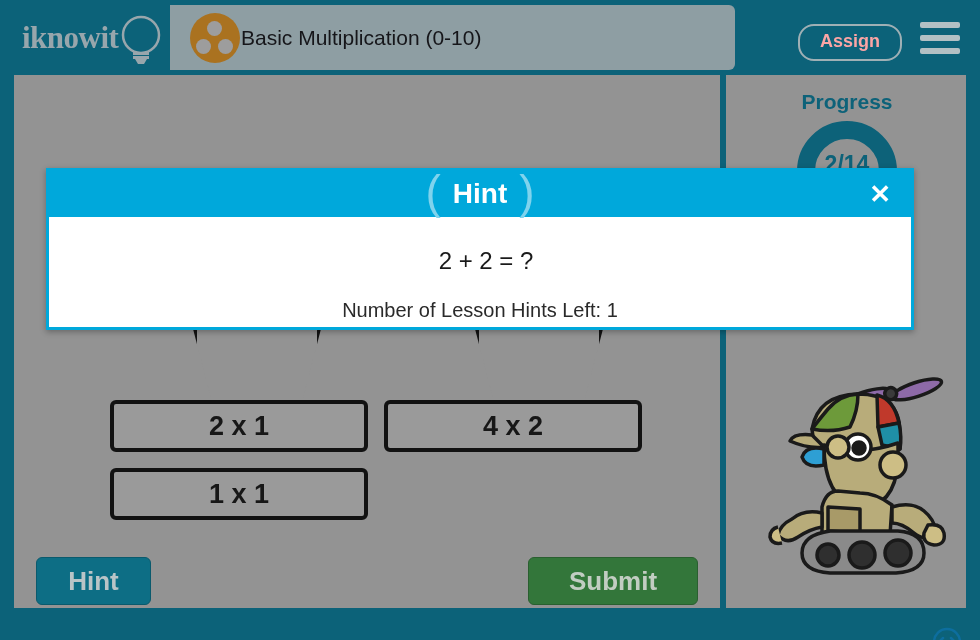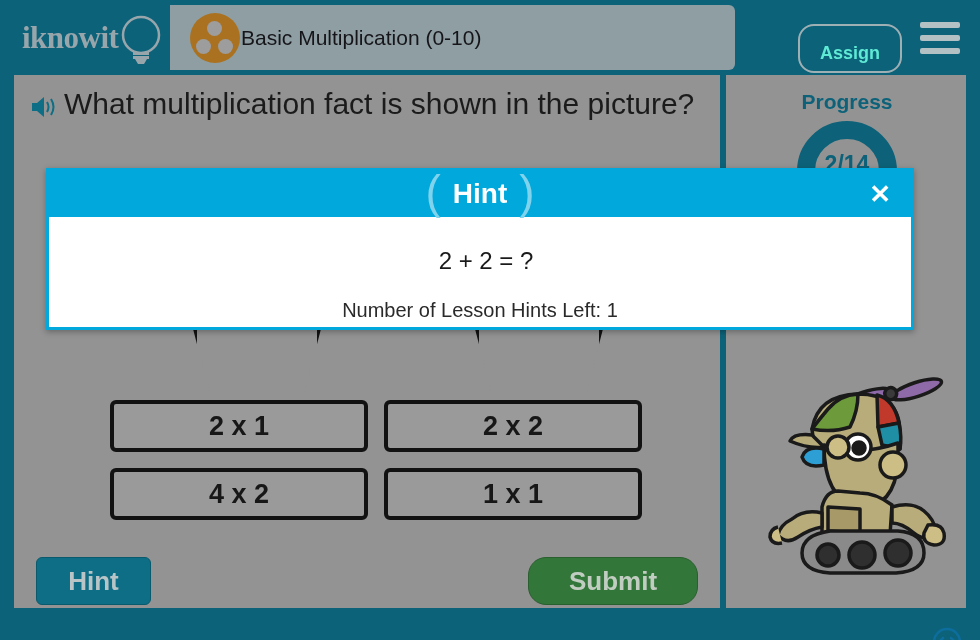--- a/index.html
+++ b/index.html
@@ -54,23 +54,23 @@
   }
   #subject-icon i.d1 { left: 17px; top: 8px; }
   #subject-icon i.d2 { left: 6px;  top: 26px; }
   #subject-icon i.d3 { left: 28px; top: 26px; }
   #subject-title {
     margin-left: 1px;
     font-size: 21px; color: #16161a;
   }
   #assign-btn {
     position: absolute; right: 78px; top: 24px;
-    padding: 17px 20px 7px;
+    padding: 5px 20px 7px;
     border: 2px solid #9fb0b5; border-radius: 16px;
-    color: #5eead4; font-size: 18px; font-weight: bold;
+    color: #fca5a5; font-size: 18px; font-weight: bold;
     background: transparent; cursor: pointer;
   }
   #menu-btn {
     position: absolute; right: 20px; top: 22px;
     width: 40px; height: 32px; cursor: pointer;
   }
   #menu-btn span {
     display: block; height: 6px; margin-bottom: 7px;
     background: #b3c0c4; border-radius: 2px;
   }
@@ -128,21 +128,21 @@
   #hint-btn {
     position: absolute; left: 22px; top: 482px;
     width: 115px; height: 48px; border-radius: 6px;
     background: #0d6e85; border: 1px solid #0a5a6d;
     color: #b9c4c7; font-size: 26px; font-weight: bold;
     display: flex; align-items: center; justify-content: center;
     cursor: pointer;
   }
   #submit-btn {
     position: absolute; left: 514px; top: 482px;
-    width: 170px; height: 48px; border-radius: 18px;
+    width: 170px; height: 48px; border-radius: 6px;
     background: #33763a; border: 1px solid #2a5f30;
     color: #c2cdc2; font-size: 26px; font-weight: bold;
     display: flex; align-items: center; justify-content: center;
     cursor: pointer;
   }
 
   
   #progress-label {
     position: absolute; left: 714px; top: 15px;
     width: 238px; text-align: center;
@@ -233,35 +233,26 @@
       <span></span>
         <span></span>
         <span></span>
     </div>
   </div>
 
   <div id="panel">
 
     <div id="divider"></div>
 
-    <div id="question-row">
-      <svg id="speaker-icon" width="28" height="24" viewBox="0 0 28 24">
-        <path d="M2 8 H7 L14 2 V22 L7 16 H2 Z" fill="#0d6e85"></path>
-        <path d="M17 7 Q20 12 17 17" fill="none" stroke="#0d6e85" stroke-width="2"></path>
-        <path d="M21 4 Q26 12 21 20" fill="none" stroke="#0d6e85" stroke-width="2"></path>
-      </svg>
-      <div id="question-text">What multiplication fact is shown in the picture?</div>
-    </div>
 
     <div class="basket b1"></div>
     <div class="basket b2"></div>
 
     <div id="answers">
       <div class="answer">2 x 1</div>
-      <div class="answer">2 x 2</div>
       <div class="answer">4 x 2</div>
       <div class="answer">1 x 1</div>
     </div>
 
     <div id="hint-btn">Hint</div>
     <div id="submit-btn">Submit</div>
 
     <div id="progress-label">Progress</div>
     <svg id="progress-ring" viewBox="0 0 102 102">
       <circle cx="51" cy="51" r="41" fill="none" stroke="#0d6279" stroke-width="18"></circle>

